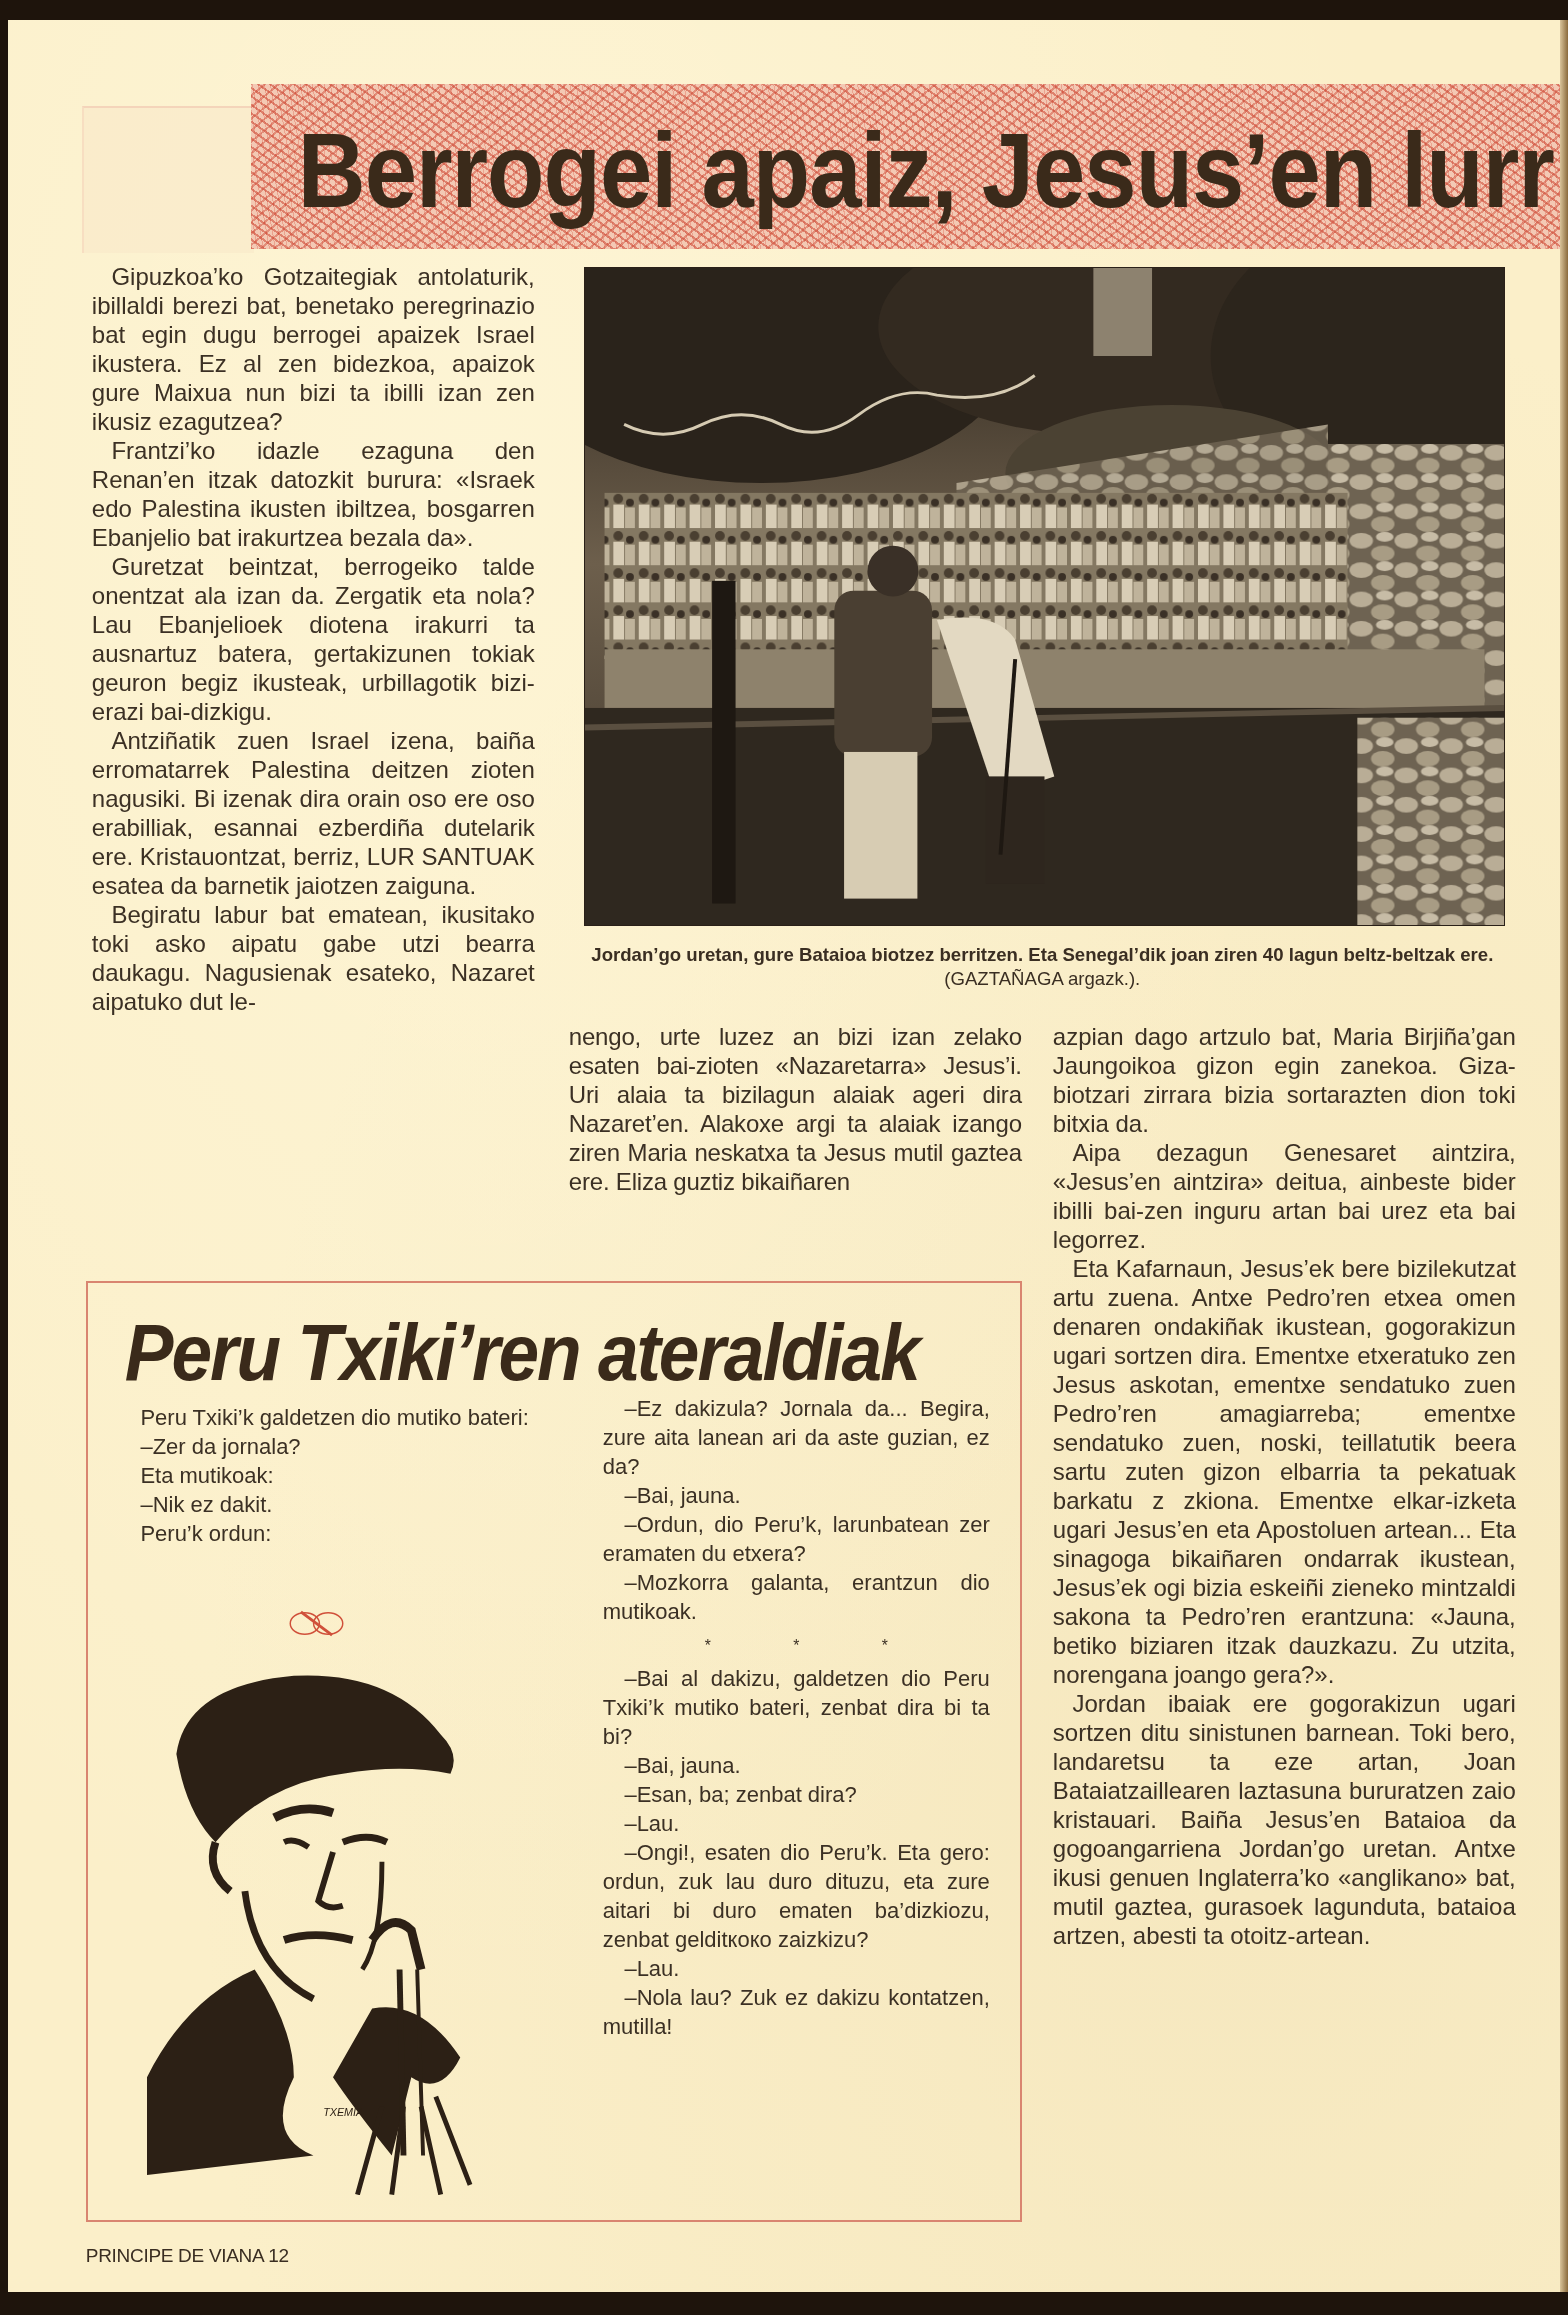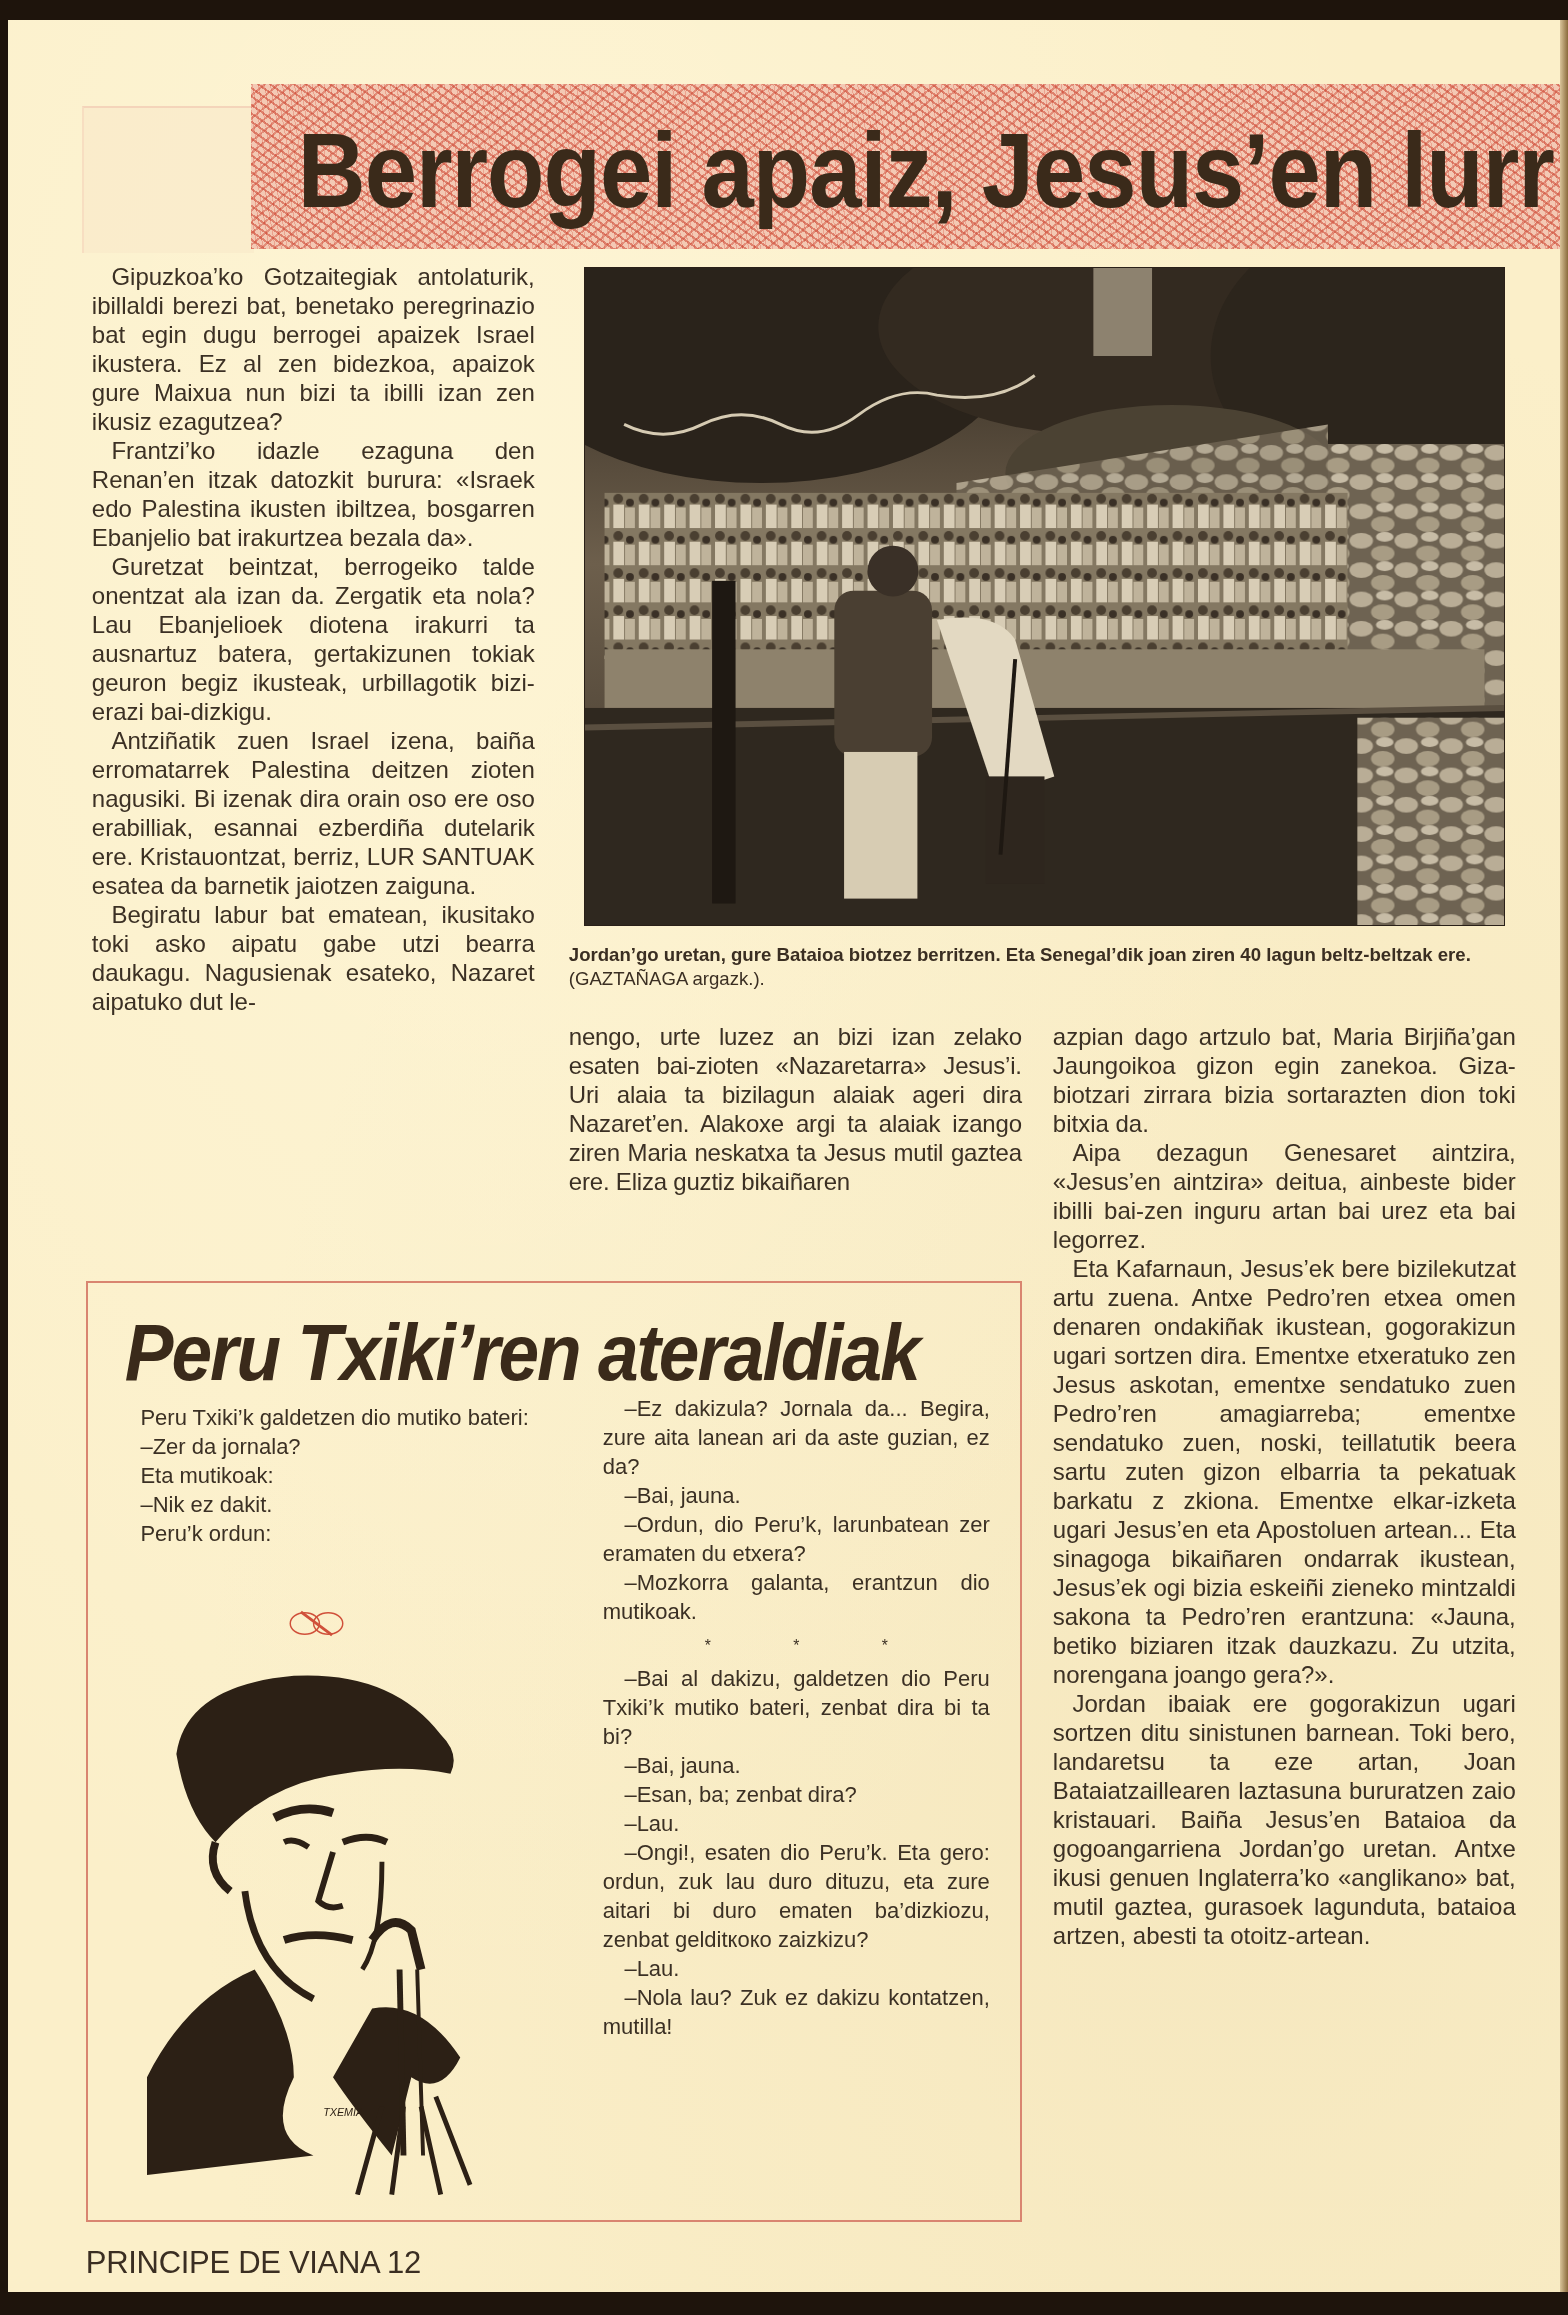--- a/index.html
+++ b/index.html
@@ -42,21 +42,21 @@
     .col-right { left: 1045px; top: 1002px; width: 463px; }
 
     
     .photo {
       position: absolute; left: 576px; top: 247px; width: 921px; height: 659px;
       background: #3b3126; overflow: hidden; border: 1px solid #2a2018;
     }
     .photo svg { width: 100%; height: 100%; display: block; }
     .caption {
       position: absolute; left: 561px; top: 923px; width: 947px;
-      text-align: left; font-size: 18.6px; line-height: 24.5px; color: #3a2e22;
+      text-align: center; font-size: 18.6px; line-height: 24.5px; color: #3a2e22;
     }
     .caption .bold { font-weight: bold; }
 
     
     .box {
       position: absolute; left: 78px; top: 1261px; width: 936px; height: 941px;
       border: 2px solid #d98570;
     }
     .box-title {
       position: absolute; left: 37px; top: 25.5px; white-space: nowrap;
@@ -64,21 +64,21 @@
       transform: scaleY(1.08); transform-origin: top left;
     }
     .box-col { position: absolute; font-size: 22px; line-height: 29px; color: #3b3024; text-align: justify; }
     .box-col p { text-indent: 21.6px; }
     .box-col-left { left: 31px; top: 120px; width: 412px; }
     .box-col-right { left: 515px; top: 111px; width: 387px; }
     .stars { text-align: center; letter-spacing: 39px; font-size: 15.7px; padding: 5.9px 0 3.9px 39px; }
     .ornament { position: absolute; left: 199px; top: 323px; width: 59px; height: 35px; }
     .illustration { position: absolute; left: 59px; top: 363px; width: 372px; height: 549px; }
 
-    .footer { position: absolute; left: 78px; top: 2225px; font-size: 31px; letter-spacing: -0.3px; color: #3a2e22; text-align: center; }
+    .footer { position: absolute; left: 78px; top: 2225px; font-size: 19px; letter-spacing: -0.3px; color: #3a2e22; text-align: center; }
   </style>
 </head>
 <body>
 
 <div class="page">
   <div class="faint-box"></div>
 
   <div class="headline-band">
     <div class="headline">Berrogei apaiz, Jesus’en lurr</div>
   </div>

